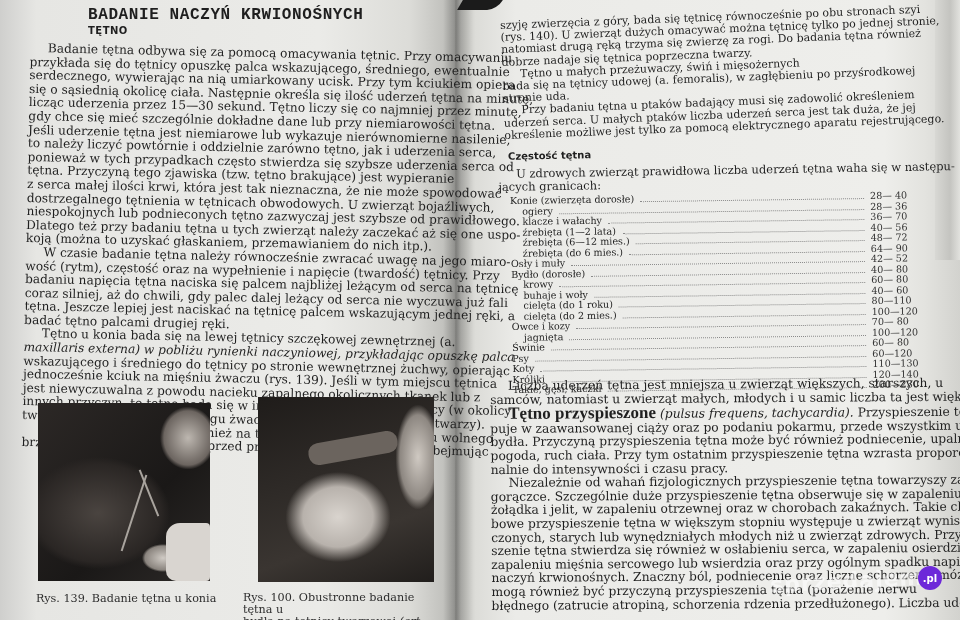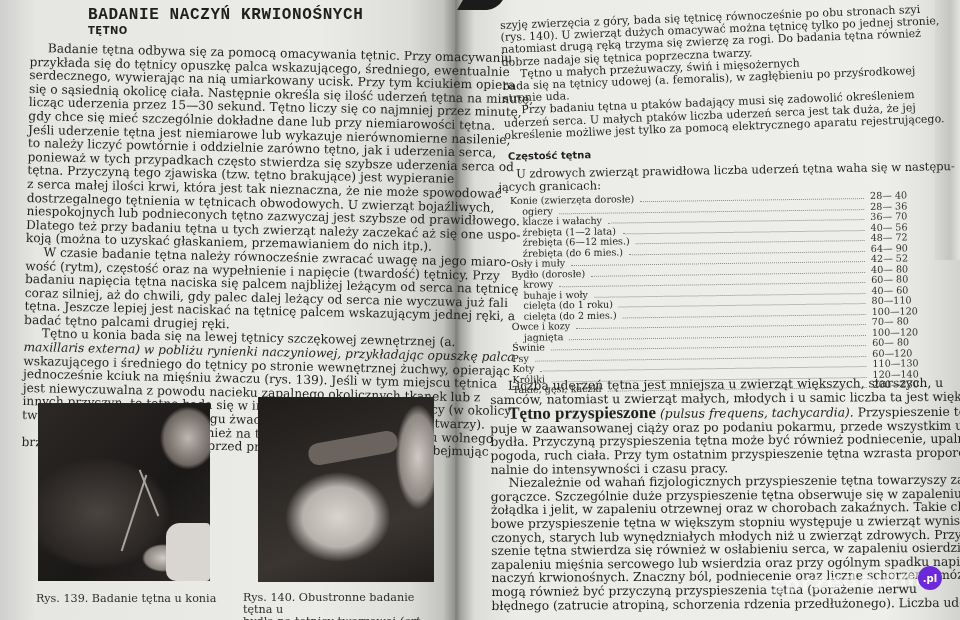--- a/index.html
+++ b/index.html
@@ -147,21 +147,21 @@
   <div class="horse-bridle"></div>
   <div class="horse-bridle2"></div>
   <div class="horse-hand"></div>
 </div>
 <div class="caption caption-139">Rys. 139. Badanie tętna u konia</div>
 
 <div class="photo photo-cow">
   <div class="cow-arm"></div>
 </div>
 <div class="caption caption-140">
-  <span>Rys. 140. Obustronne badanie tętna u</span><br>
+  <span>Rys. 100. Obustronne badanie tętna u</span><br>
   <span>bydła na tętnicy twarzowej </span><span class="ital">(art. facialis)</span>
 </div>
 
 <div class="text-block right-text-top">
   <span class="line">szyję zwierzęcia z góry, bada się tętnicę równocześnie po obu stronach szyi</span>
   <span class="line">(rys. 140). U zwierząt dużych omacywać można tętnicę tylko po jednej stronie,</span>
   <span class="line">natomiast drugą ręką trzyma się zwierzę za rogi. Do badania tętna również</span>
   <span class="line">dobrze nadaje się tętnica poprzeczna twarzy.</span>
   <span class="line ind">Tętno u małych przeżuwaczy, świń i mięsożernych</span>
   <span class="line">bada się na tętnicy udowej (a. femoralis), w zagłębieniu po przyśrodkowej</span>

